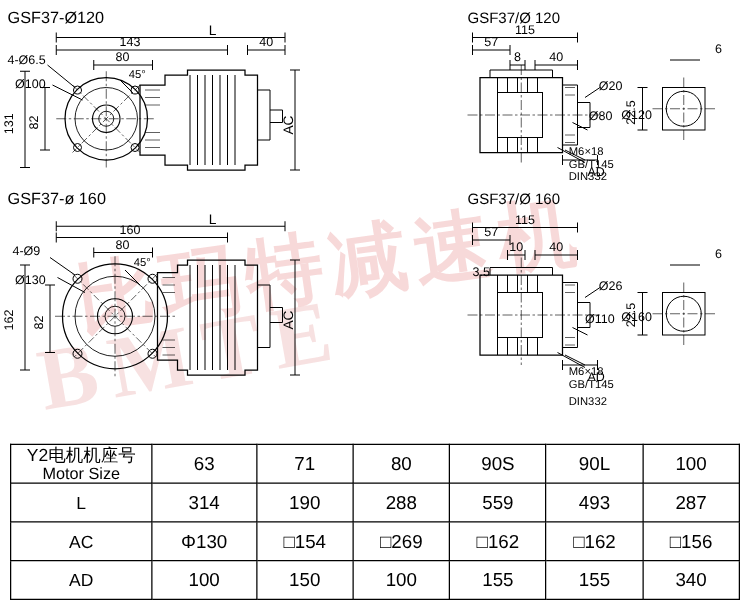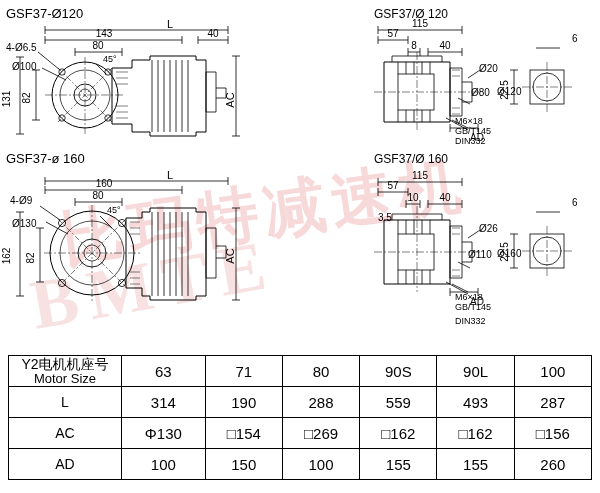--- a/index.html
+++ b/index.html
@@ -412,18 +412,18 @@
         <td>□162</td>
         <td>□156</td>
       </tr>
       <tr>
         <td class="first">AD</td>
         <td>100</td>
         <td>150</td>
         <td>100</td>
         <td>155</td>
         <td>155</td>
-        <td>260</td>
+        <td>340</td>
       </tr>
     </tbody>
   </table>
 
 </div>
 
 </body></html>

